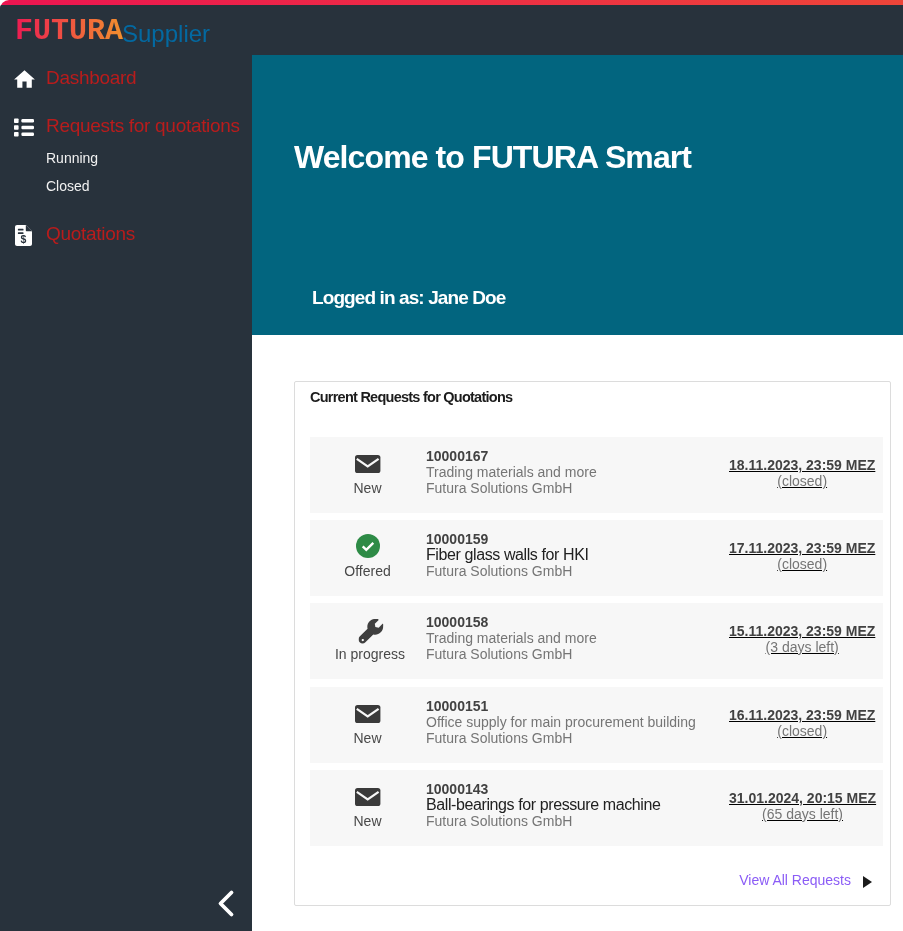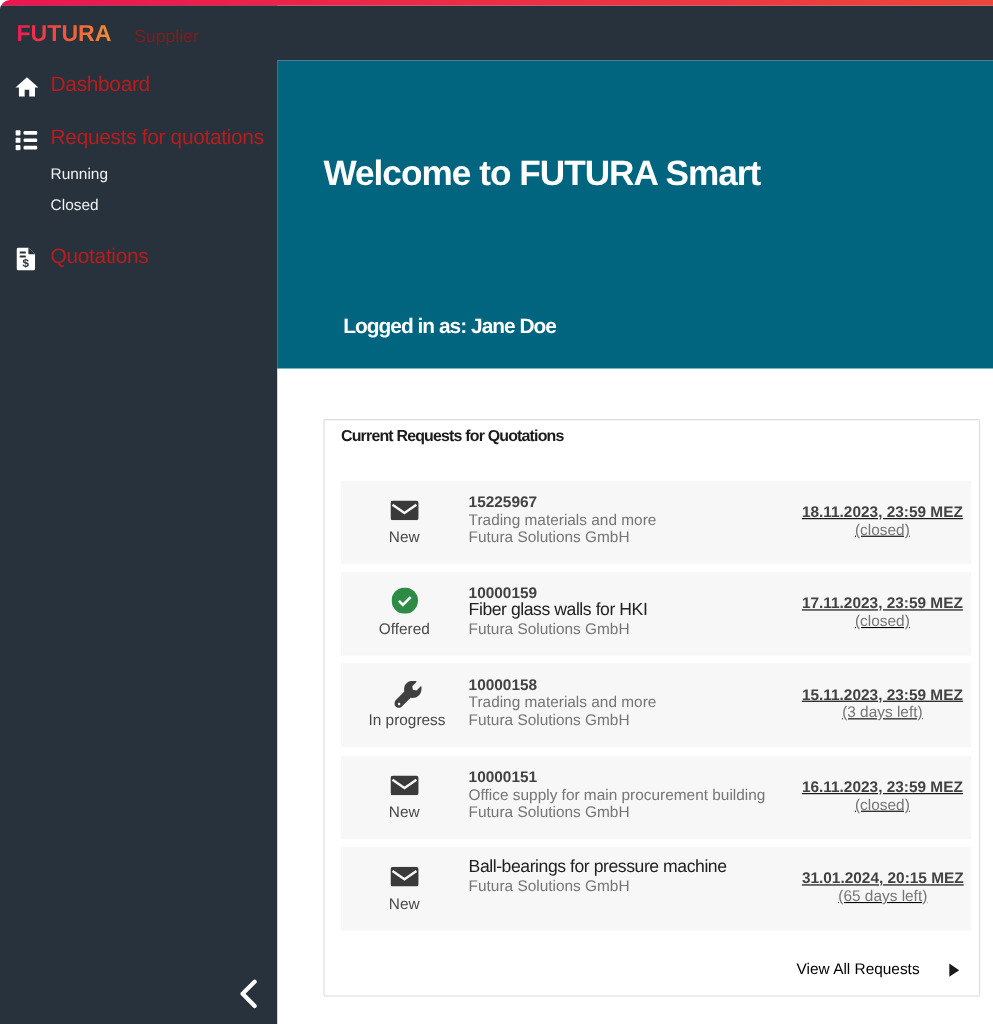--- a/index.html
+++ b/index.html
@@ -4,24 +4,24 @@
 <style>
   * { margin:0; padding:0; box-sizing:border-box; }
   html,body { width:903px; height:931px; overflow:hidden; background:#ffffff;
     font-family:"Liberation Sans", sans-serif; }
   .abs { position:absolute; }
   #page { position:relative; width:903px; height:931px; border-top-left-radius:9px; overflow:hidden; }
   #topstrip { left:0; top:0; width:903px; height:5px;
     background:linear-gradient(90deg,#ec1551,#ee4539); }
   #header { left:0; top:5px; width:903px; height:50px; background:#28323c; }
   #sidebar { left:0; top:5px; width:252px; height:926px; background:#28323c; }
-  #logo { left:15px; top:19px; font-size:21px; font-weight:700; letter-spacing:0px;
+  #logo { left:15px; top:19px; font-size:30px; font-weight:700; letter-spacing:0px;
     background:linear-gradient(90deg,#ec1b52,#f2902e);
-    -webkit-background-clip:text; background-clip:text; color:transparent; line-height:24px;}
-  #logosub { left:122px; top:25px; font-size:16px; color:#7f1d1d; line-height:18px; }
+    -webkit-background-clip:text; background-clip:text; color:transparent; line-height:24px;font-family:Liberation Mono, monospace;}
+  #logosub { left:122px; top:25px; font-size:24px; color:#0369a1; line-height:18px; }
   .navtxt { color:#b91c1c; font-size:19px; letter-spacing:-0.3px; line-height:20px; }
   .subtxt { color:#f1f1f1; font-size:14px; line-height:15px; }
   #banner { left:252px; top:55px; width:651px; height:280px; background:#02657f; }
   #welcome { left:294px; top:141px; color:#fff; font-size:32px; font-weight:700; letter-spacing:-0.9px; line-height:32px;text-align:right; }
   #loggedin { left:294px; top:291px; color:#fff; font-size:19px; font-weight:700; letter-spacing:-0.9px; line-height:14px;padding-left:18px; }
   #card { left:294px; top:381px; width:597px; height:525px; background:#fff;
     border:1px solid #dcdcdc; border-radius:2px; }
   #cardtitle { left:15px; top:7.5px; font-size:14.5px; font-weight:700; color:#1c1c1c; letter-spacing:-0.75px; line-height:15px;}
   .row { left:15px; width:573px; height:76px; background:#f7f7f7; }
   .iconcol { left:0; top:0; width:115px; height:76px; }
@@ -29,21 +29,21 @@
   .iclabel { position:absolute; left:0; width:115px; top:44px; text-align:center;
     font-size:14px; color:#484848; line-height:15px; }
   .midcol { position:absolute; left:116px; top:11px; }
   .midcol .num { font-size:14px; font-weight:700; color:#424242; line-height:16px; }
   .midcol .desc { font-size:14px; color:#757575; line-height:16px; }
   .midcol .descdark { font-size:16px; color:#212121; line-height:16px; letter-spacing:-0.4px; }
   .midcol .comp { font-size:14px; color:#757575; line-height:16px; }
   .rightcol { position:absolute; left:419px; top:20px;text-decoration:underline; }
   .rightcol .date { font-size:14px; font-weight:700; color:#424242; line-height:16px; }
   .rightcol .status { font-size:14px; color:#757575; line-height:16px;text-align:center; }
-  #footerlink { position:absolute; right:54px; top:490px; font-size:14px; color:#000000; line-height:16px; }
+  #footerlink { position:absolute; right:39px; top:490px; font-size:14px; color:#8b5cf6; line-height:16px; }
   #footertri { position:absolute; left:568px; top:494px; width:0; height:0;
     border-left:9px solid #1b1b1b; border-top:6px solid transparent; border-bottom:6px solid transparent; }
 </style>
 </head>
 <body>
 <div id="page">
   <div class="abs" id="sidebar"></div>
   <div class="abs" id="header"></div>
   <div class="abs" id="topstrip"></div>
   <div class="abs" id="logo">FUTURA</div>
@@ -88,21 +88,21 @@
 
     <div class="abs row" style="top:55px">
       <div class="abs iconcol">
         <svg class="ic" style="top:17.5px" width="26" height="18" viewBox="0 0 26 18">
           <rect x="0" y="0" width="25.4" height="18" rx="2.6" fill="#3a3a3a"></rect>
           <polyline points="1.8,3.8 12.7,11.3 23.6,3.8" stroke="#f7f7f7" stroke-width="2.2" fill="none"></polyline>
         </svg>
         <div class="iclabel">New</div>
       </div>
       <div class="midcol">
-        <div class="num">15225967</div>
+        <div class="num">10000167</div>
         <div class="desc">Trading materials and more</div>
         <div class="comp">Futura Solutions GmbH</div>
       </div>
       <div class="rightcol">
         <div class="date">18.11.2023, 23:59 MEZ</div>
         <div class="status">(closed)</div>
       </div>
     </div>
 
     <div class="abs row" style="top:138px">
@@ -163,20 +163,21 @@
 
     <div class="abs row" style="top:388px">
       <div class="abs iconcol">
         <svg class="ic" style="top:17.5px" width="26" height="18" viewBox="0 0 26 18">
           <rect x="0" y="0" width="25.4" height="18" rx="2.6" fill="#3a3a3a"></rect>
           <polyline points="1.8,3.8 12.7,11.3 23.6,3.8" stroke="#f7f7f7" stroke-width="2.2" fill="none"></polyline>
         </svg>
         <div class="iclabel">New</div>
       </div>
       <div class="midcol">
+        <div class="num">10000143</div>
         <div class="descdark">Ball-bearings for pressure machine</div>
         <div class="comp">Futura Solutions GmbH</div>
       </div>
       <div class="rightcol">
         <div class="date">31.01.2024, 20:15 MEZ</div>
         <div class="status">(65 days left)</div>
       </div>
     </div>
 
     <div id="footerlink">View All Requests</div>

